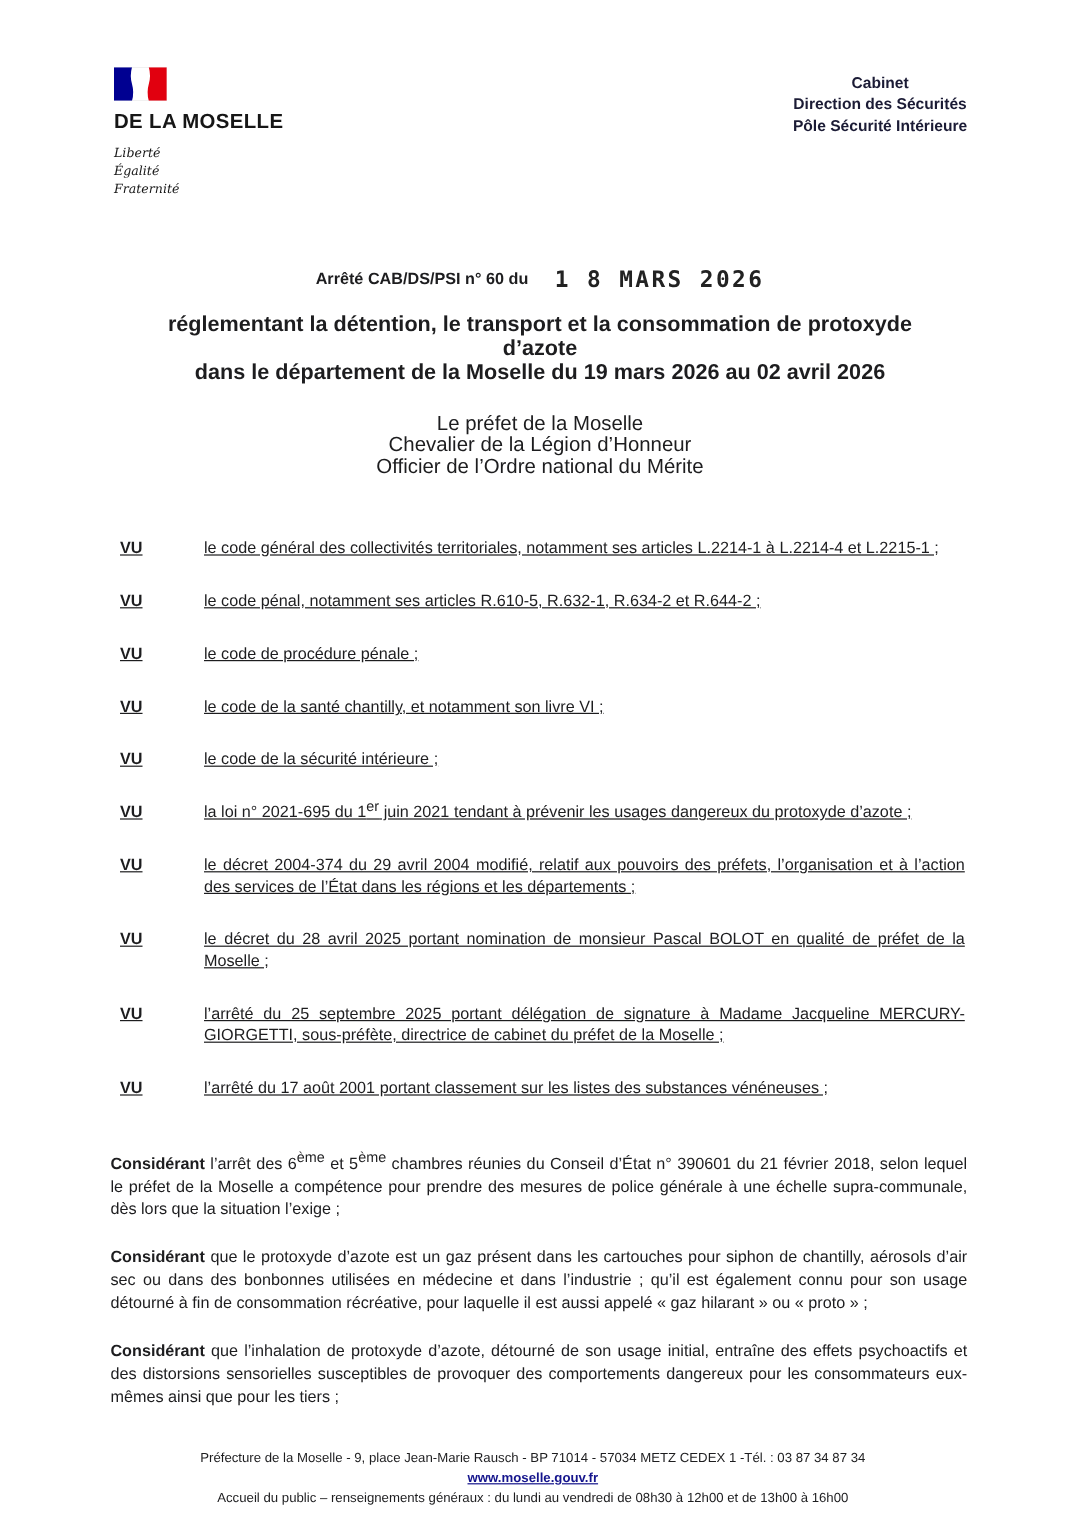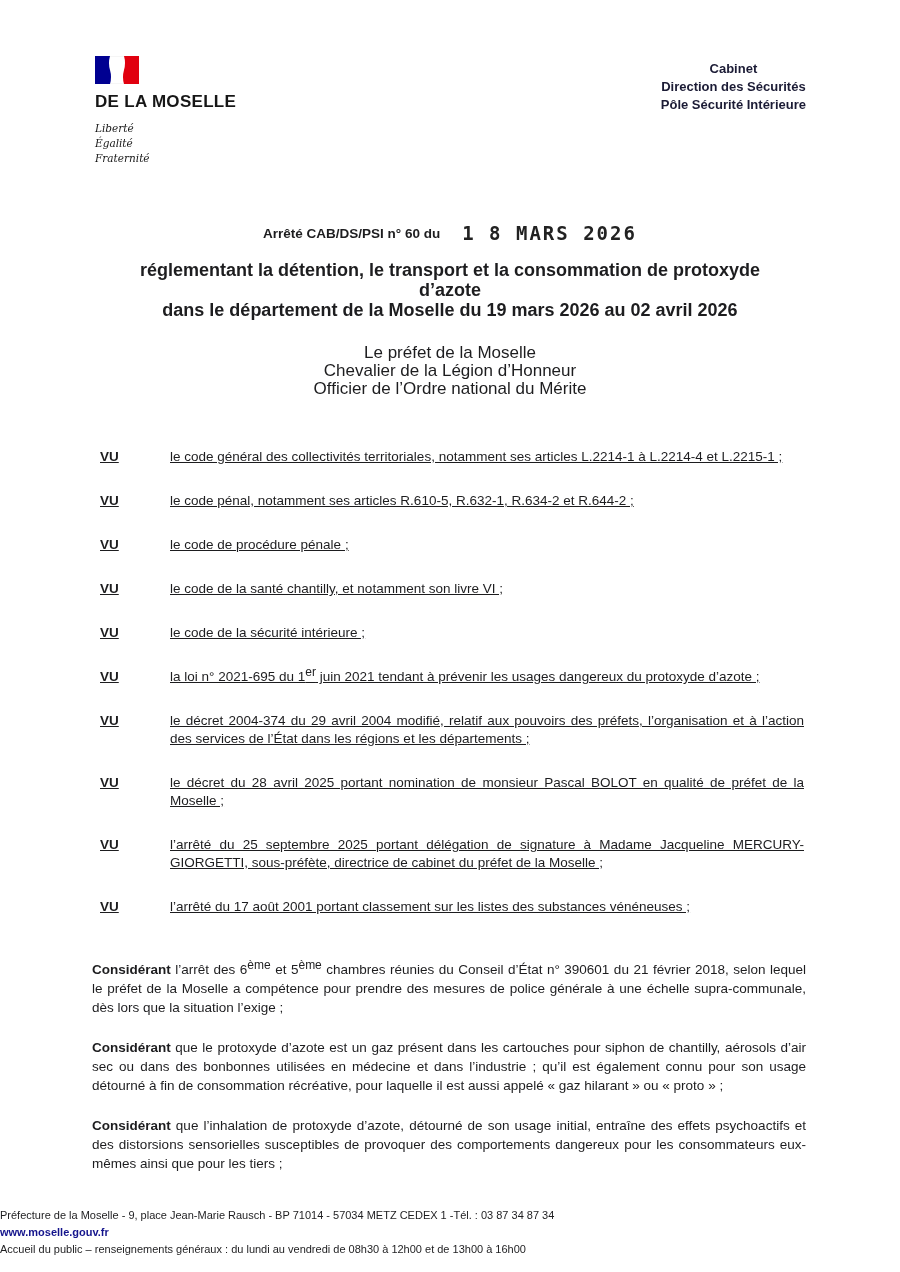--- a/index.html
+++ b/index.html
@@ -116,26 +116,28 @@
     text-align: justify;
   }
   .considerant .c-label { font-weight: bold; }
 
   
   .footer {
     position: absolute;
     left: 0;
     right: 12px;
     top: 1207px;
+    text-align: center;
     font-size: 11px;
     line-height: 17px;
     color: #1d1d1f;
   }
   .footer-link {
     color: #14148c;
+    text-decoration: underline;
     font-weight: bold;
   }
 </style>
 </head>
 <body>
 
 <div class="page">
 
   <div class="header">
     <div class="gov-logo">

